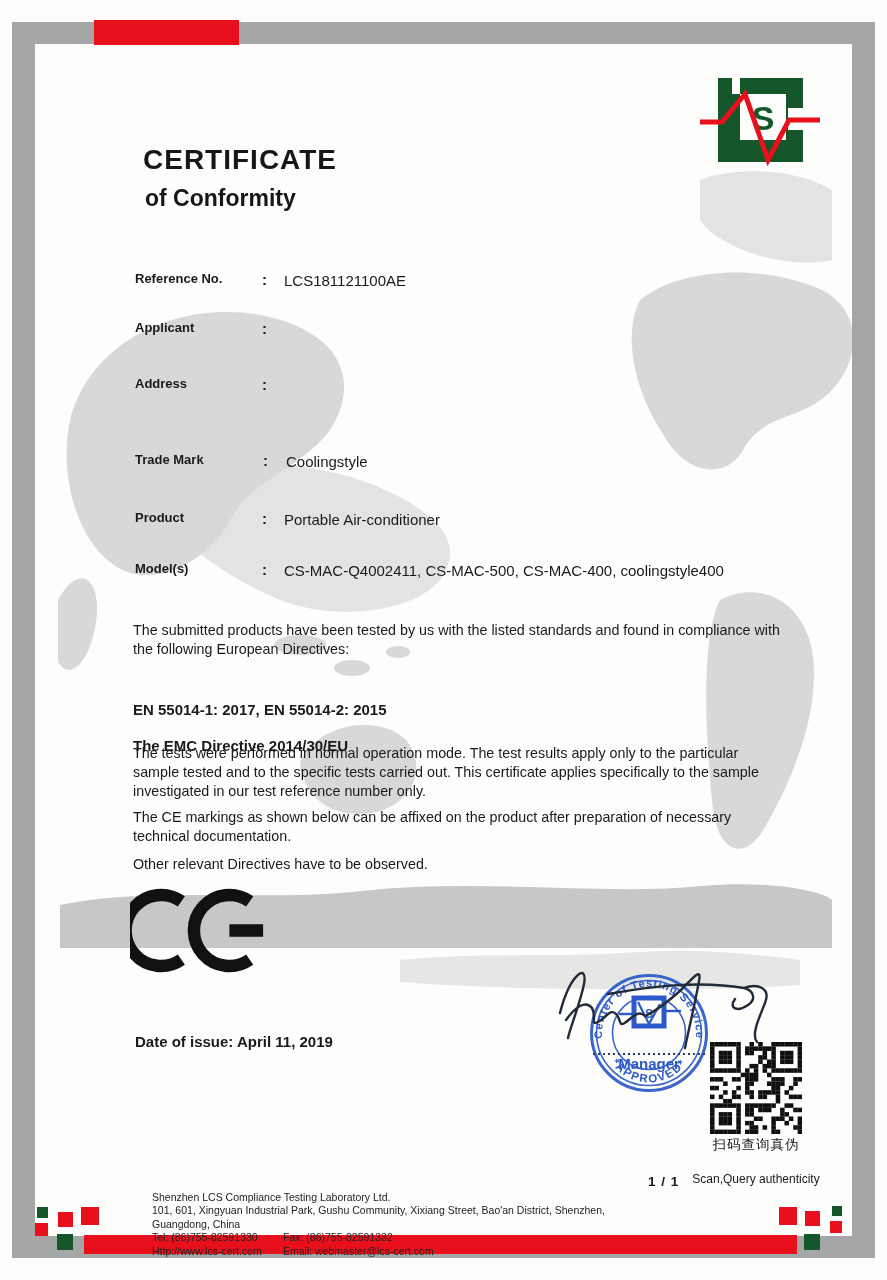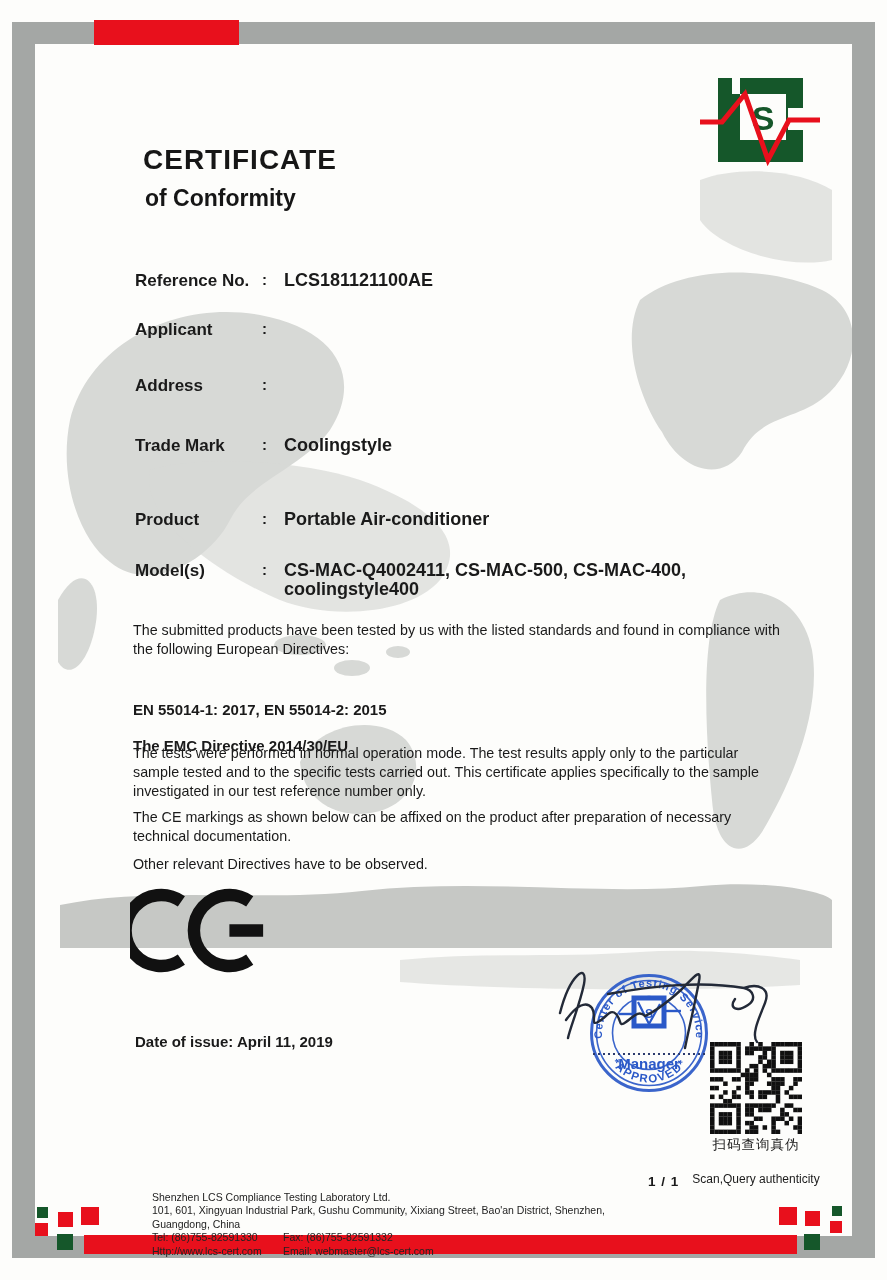--- a/index.html
+++ b/index.html
@@ -8,23 +8,23 @@
   .abs{position:absolute;}
   
   .frame{background:#a4a7a5;}
   
   .accent-top{left:94px;top:20px;width:145px;height:25px;background:#e8101c;}
   
   .title{left:143px;top:144px;font-size:28px;font-weight:bold;letter-spacing:1px;color:#161616;}
   .subtitle{left:145px;top:185px;font-size:23px;font-weight:bold;color:#161616;}
   
   .frow{left:135px;width:645px;display:flex;align-items:flex-start;}
-  .flabel{width:127px;font-size:17px;font-weight:bold;flex:none;}
+  .flabel{width:127px;font-size:13px;font-weight:bold;flex:none;}
   .fcolon{width:22px;font-size:15px;font-weight:bold;flex:none;}
-  .fvalue{width:494px;font-size:18px;font-weight:bold;line-height:19px;}
+  .fvalue{width:494px;font-size:15px;font-weight:normal;line-height:19px;}
   
   .para{left:133px;width:652px;font-size:14.3px;line-height:19px;}
   .bold{font-weight:bold;font-size:15px;}
   .datel{left:135px;top:1033px;font-size:15px;font-weight:bold;}
   
   .footer{left:152px;top:1191px;width:560px;font-size:10.5px;line-height:13.4px;color:#222;}
   .frowline{display:flex;}
   .fcol1{width:131px;flex:none;}
   .pageno{left:648px;top:1174px;width:70px;font-size:13.5px;font-weight:bold;letter-spacing:1px;}
   
@@ -100,21 +100,21 @@
     <span class="fvalue">LCS181121100AE</span>
   </div>
   <div class="abs frow" style="top:320px;">
     <span class="flabel">Applicant</span>
     <span class="fcolon">:</span>
   </div>
   <div class="abs frow" style="top:376px;">
     <span class="flabel">Address</span>
     <span class="fcolon">:</span>
   </div>
-  <div class="abs frow" style="top:436px;">
+  <div class="abs frow" style="top:452px;justify-content:space-between;">
     <span class="flabel">Trade Mark</span>
     <span class="fcolon">:</span>
     <span class="fvalue">Coolingstyle</span>
   </div>
   <div class="abs frow" style="top:510px;">
     <span class="flabel">Product</span>
     <span class="fcolon">:</span>
     <span class="fvalue">Portable Air-conditioner</span>
   </div>
   <div class="abs frow" style="top:561px;">

